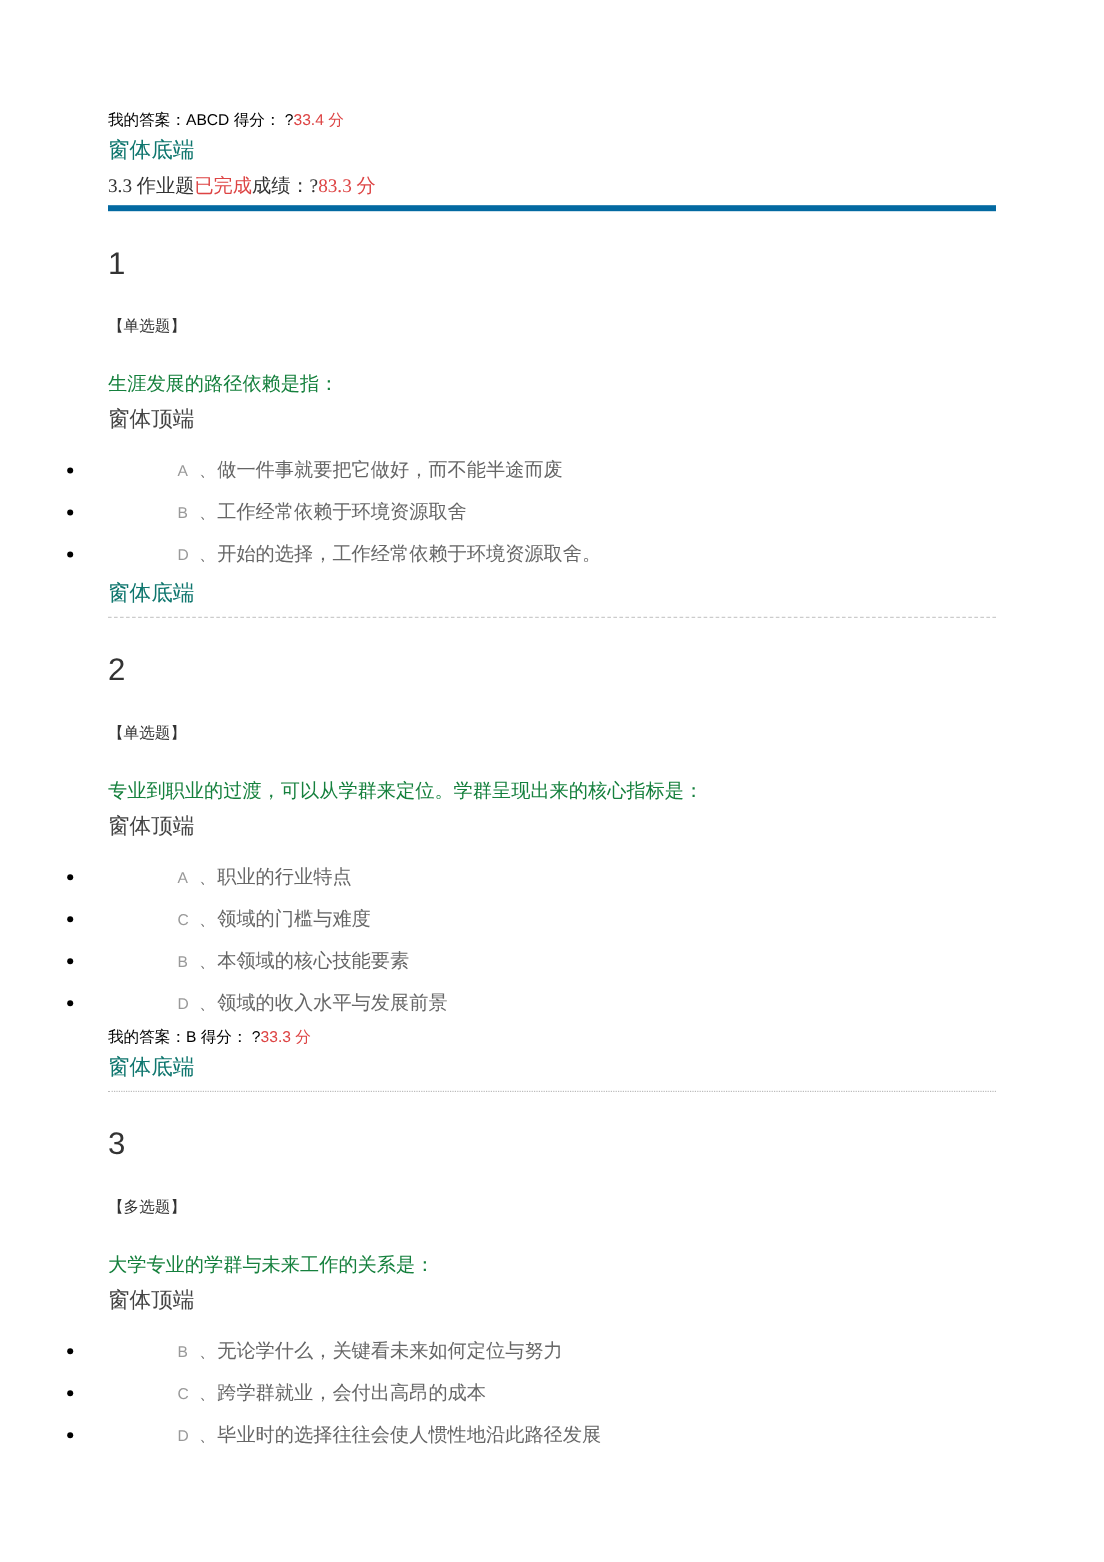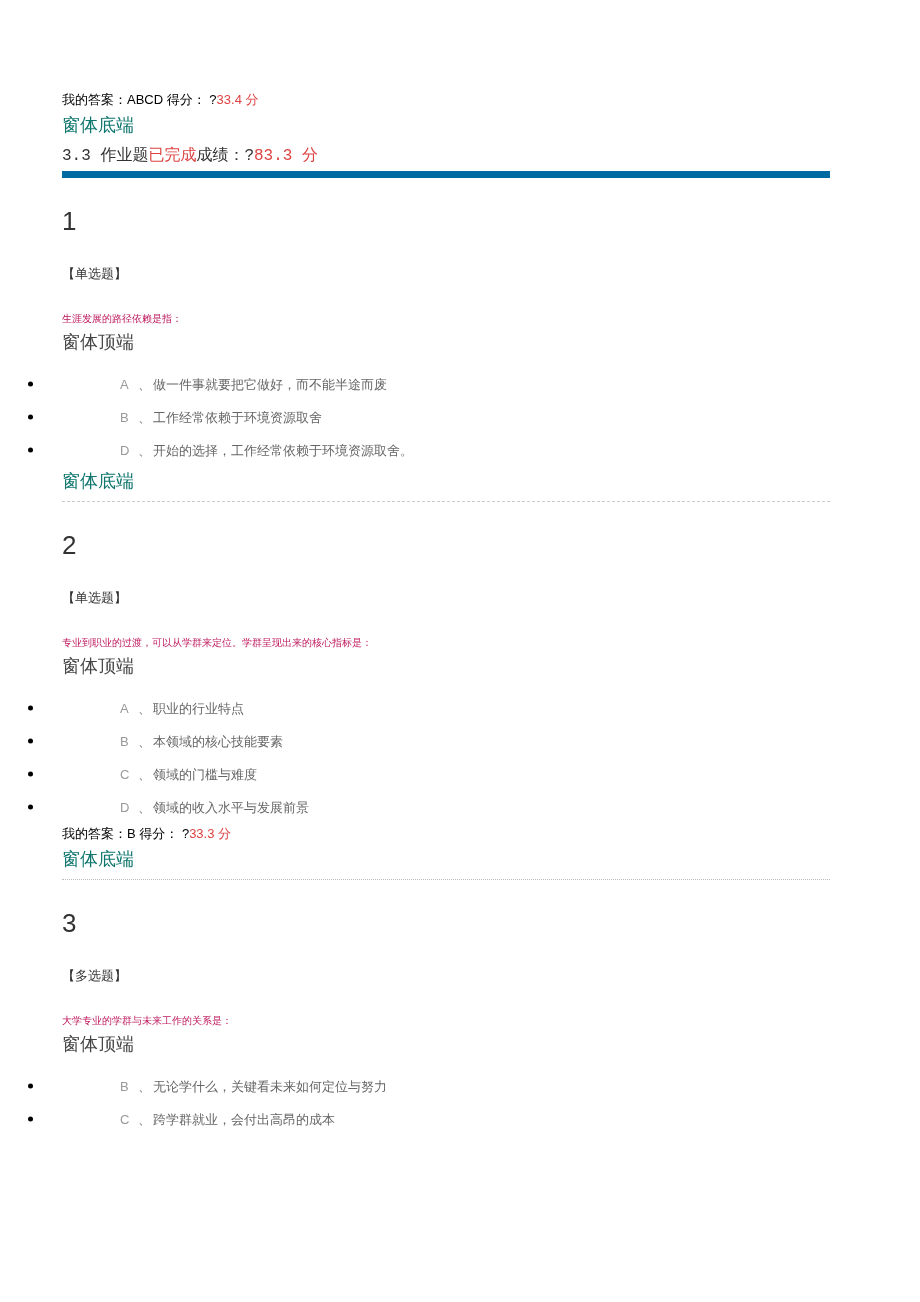--- a/index.html
+++ b/index.html
@@ -3,83 +3,83 @@
   <meta charset="utf-8">
   <style>
     * { margin: 0; padding: 0; box-sizing: border-box; }
     body {
       font-family: "Microsoft YaHei", "PingFang SC", sans-serif;
       background: #fff;
       width: 920px;
       padding: 90px 0 40px 0;
       color: #333;
     }
-    .content { padding-left: 62px; padding-right: 90px; }
+    .content { padding-left: 90px; padding-right: 90px; }
     .answer-line {
       font-size: 13px;
       line-height: 1.6;
     }
     .answer-line .black { color: #000; }
     .red { color: #d44; }
     .form-footer {
       font-size: 18px;
       color: #0f766e;
       font-family: "SimSun", serif;
       margin-top: 2px;
       margin-bottom: 8px;
     }
     .form-top {
       font-size: 18px;
       color: #444;
       font-family: "SimSun", serif;
       margin-top: 4px;
     }
     .assignment-header {
-      border-bottom: 7px solid #0369a1;
+      border-bottom: 5px solid #0369a1;
       padding-bottom: 5px;
-      font-family: Liberation Mono, monospace;
+      font-family: Liberation Serif, serif;
       font-size: 16px;
       color: #444;
     }
     .assignment-header .title { color: #333; }
     .assignment-header .done { color: #d44; }
     .assignment-header .grade-label { color: #333; }
     .assignment-header .grade-val { color: #d44; }
     .qnum {
       font-size: 26px;
       font-weight: 400;
       color: #333;
       margin-top: 28px;
       margin-bottom: 28px;
     }
     .qtype {
       font-size: 13px;
       color: #333;
       margin-bottom: 28px;
     }
     .qtext {
-      font-size: 10px;
-      color: #be185d;
+      font-size: 16px;
+      color: #15803d;
       line-height: 1.5;
     }
     .options { margin-top: 14px; }
     .opt-letter {
       font-family: Arial, sans-serif;
       font-size: 13px;
       color: #999;
       display: inline-block;
       min-width: 18px;
     }
     .opt-sep {
       font-size: 13px;
       color: #666;
       margin-right: 2px;
     }
     .opt-text {
-      font-size: 13px;
+      font-size: 16px;
       color: #666;
     }
     .option-line {
       padding: 7px 0 7px 58px;
       position: relative;
     }
     .option-line::before {
       content: "";
       position: absolute;
       left: -34px;
@@ -140,24 +140,24 @@
     <div class="qnum">2</div>
     <div class="qtype">【单选题】</div>
     <div class="qtext">专业到职业的过渡，可以从学群来定位。学群呈现出来的核心指标是：</div>
     <div class="form-top">窗体顶端</div>
 
     <div class="options">
       <div class="option-line">
         <span class="opt-letter">A</span><span class="opt-sep">、</span><span class="opt-text">职业的行业特点</span>
       </div>
       <div class="option-line">
-        <span class="opt-letter">B</span><span class="opt-sep">、</span><span class="opt-text">本领域的核心技能要素</span>
+        <span class="opt-letter">C</span><span class="opt-sep">、</span><span class="opt-text">领域的门槛与难度</span>
       </div>
       <div class="option-line">
-        <span class="opt-letter">C</span><span class="opt-sep">、</span><span class="opt-text">领域的门槛与难度</span>
+        <span class="opt-letter">B</span><span class="opt-sep">、</span><span class="opt-text">本领域的核心技能要素</span>
       </div>
       <div class="option-line">
         <span class="opt-letter">D</span><span class="opt-sep">、</span><span class="opt-text">领域的收入水平与发展前景</span>
       </div>
     </div>
 
     <div class="answer-line">
       <span class="black">我的答案：</span><span class="black">B</span><span class="black"> 得分： ?</span><span class="red">33.3 分</span>
     </div>
     <div class="form-footer">窗体底端</div>
@@ -170,16 +170,19 @@
     <div class="qtext">大学专业的学群与未来工作的关系是：</div>
     <div class="form-top">窗体顶端</div>
 
     <div class="options">
       <div class="option-line">
         <span class="opt-letter">B</span><span class="opt-sep">、</span><span class="opt-text">无论学什么，关键看未来如何定位与努力</span>
       </div>
       <div class="option-line">
         <span class="opt-letter">C</span><span class="opt-sep">、</span><span class="opt-text">跨学群就业，会付出高昂的成本</span>
       </div>
+      <div class="option-line">
+        <span class="opt-letter">D</span><span class="opt-sep">、</span><span class="opt-text">毕业时的选择往往会使人惯性地沿此路径发展</span>
+      </div>
     </div>
   </div>
 
 </div>
 
 </body></html>

